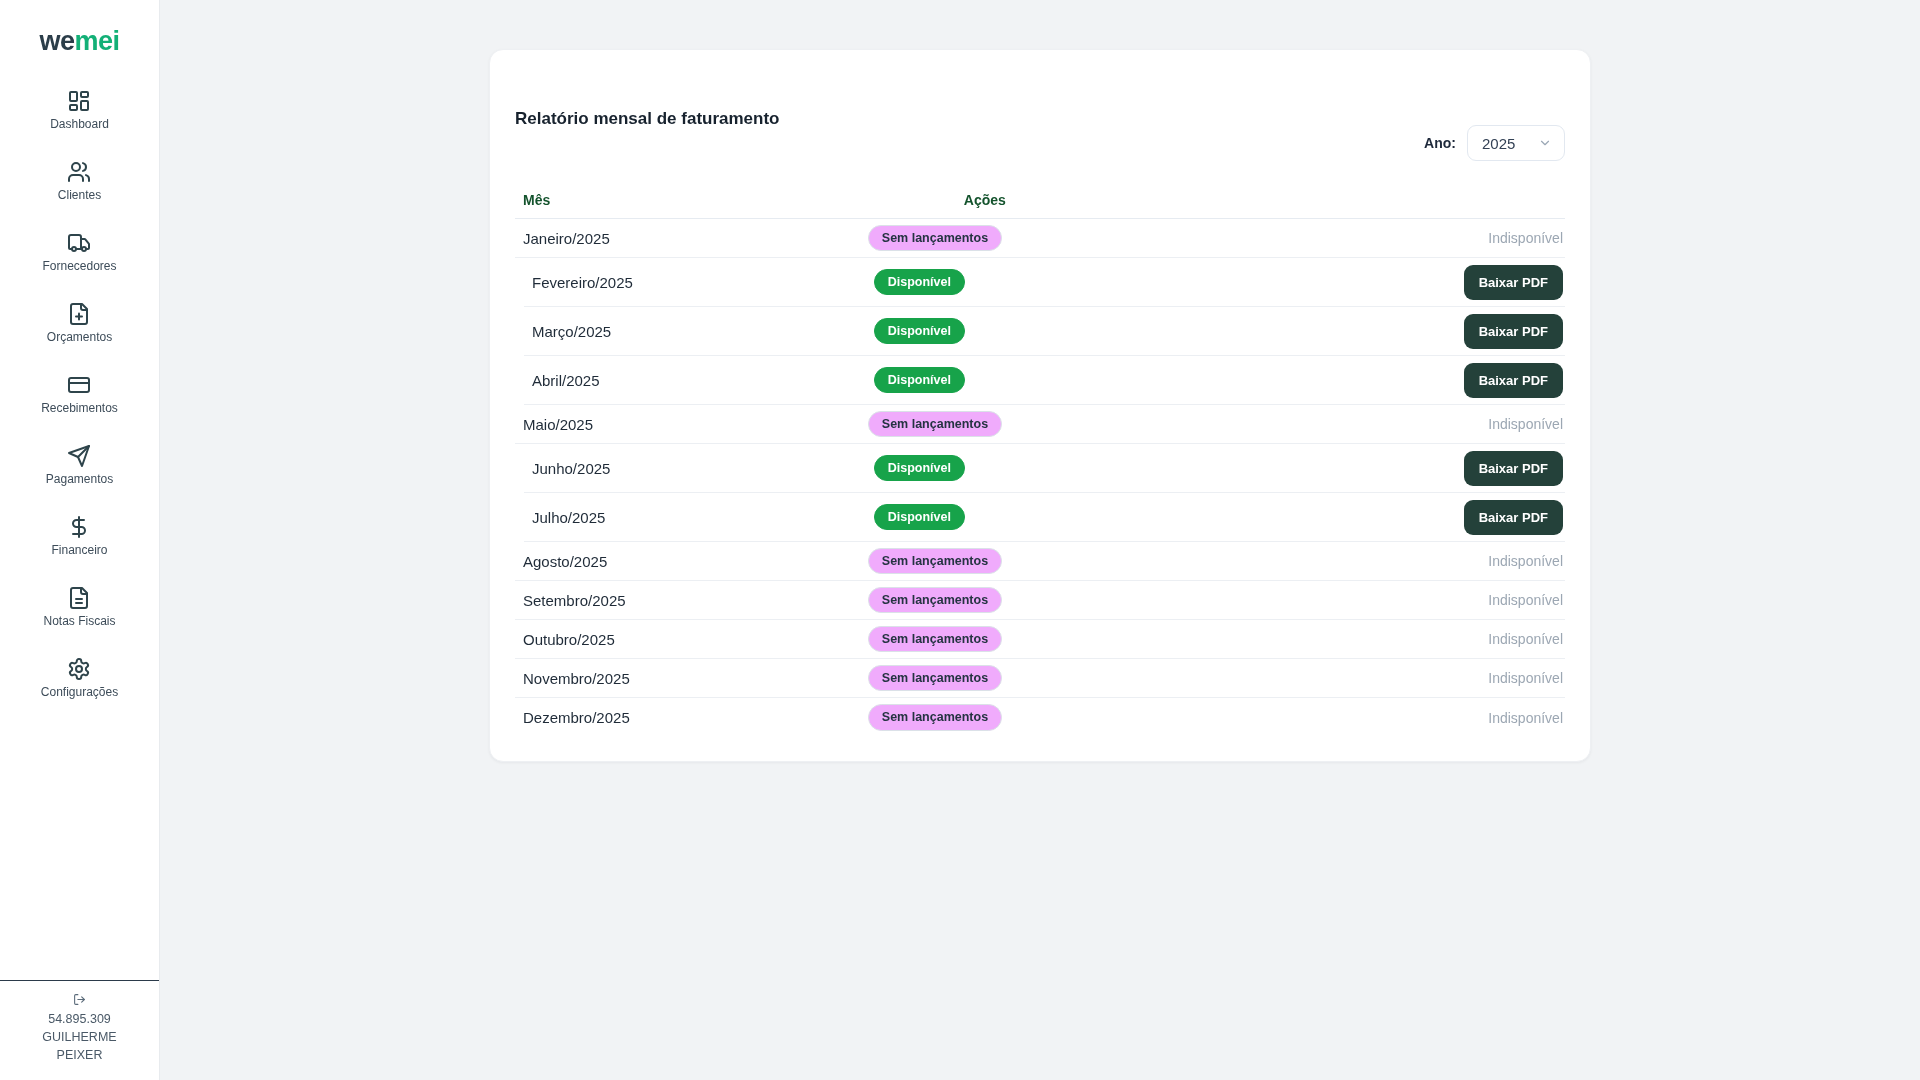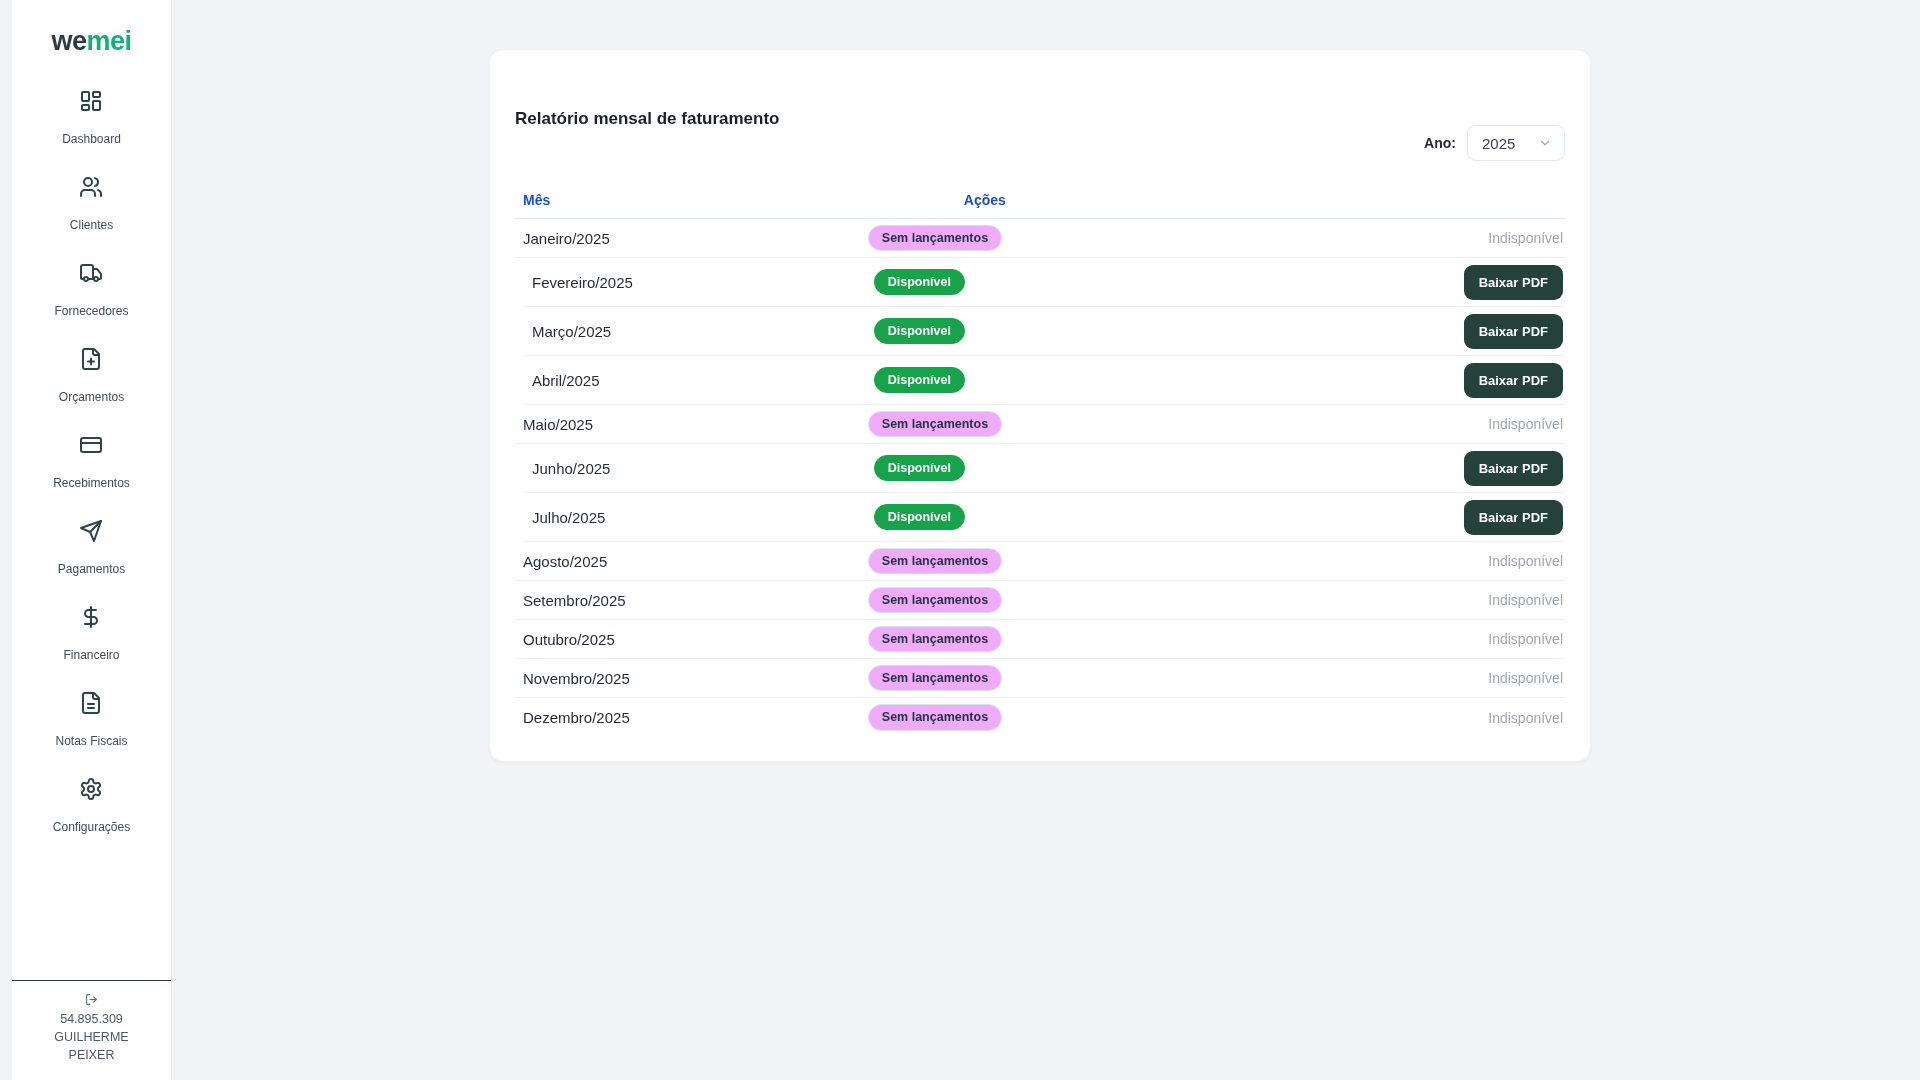--- a/index.html
+++ b/index.html
@@ -5,29 +5,29 @@
   * { margin:0; padding:0; box-sizing:border-box; }
   html,body { width:1920px; height:1080px; overflow:hidden; }
   body {
     background:#f1f3f5;
     font-family:"Liberation Sans", sans-serif;
     color:#1f2b38;
   }
 
   
   .sidebar {
-    position:fixed; left:12px; top:0; width:160px; height:1080px;
+    position:fixed; left:0; top:0; width:160px; height:1080px;
     background:#ffffff; border-right:1px solid #e8ebee;
     display:flex; flex-direction:column; align-items:center;
   }
   .logo { margin-top:26px; font-size:27px; font-weight:bold; letter-spacing:-0.5px; }
   .logo .we { color:#2b3d49; }
   .logo .mei { color:#13b077; }
   .nav { margin-top:32px; display:flex; flex-direction:column; align-items:center; gap:29px; }
-  .nav-item { display:flex; flex-direction:column; align-items:center; gap:19px; cursor:pointer; }
+  .nav-item { display:flex; flex-direction:column; align-items:center; gap:4px; cursor:pointer; }
   .nav-icon { width:24px; height:24px; color:#2e444b; }
   .nav-icon svg { width:24px; height:24px; display:block; }
   .nav-label { font-size:12px; color:#3d4c59; }
 
   .sidebar-footer {
     margin-top:auto; width:100%;
     border-top:1.5px solid #2b3a4a;
     padding:12px 0 16px;
     display:flex; flex-direction:column; align-items:center; gap:2px;
   }
@@ -58,21 +58,21 @@
     padding:0 12px 0 14px; cursor:pointer;
   }
   .year-value { font-size:15px; color:#334155; }
   .chevron { width:14px; height:14px; color:#9aa7b5; }
   .chevron svg { width:14px; height:14px; display:block; }
 
   
   .table-head {
     display:flex; align-items:center; height:38px;
     border-bottom:1px solid #e6ebf1;
-    font-size:14px; font-weight:bold; color:#1d4ed8;
+    font-size:14px; font-weight:bold; color:#14532d;
   }
   .col-month  { flex:0 0 33.6%; padding-left:8px; }
   .col-status { flex:1; }
   .col-action { flex:0 0 140px; text-align:right; padding-right:2px; }
 
   .row { display:flex; align-items:center; border-bottom:1px solid #eceff3; }
   .row.short { height:39px; }
   .row.tall  { height:49px;margin-left:9px; }
   .row:last-child { border-bottom:none; }
   .cell-month { font-size:15px; color:#1f2b38; }

